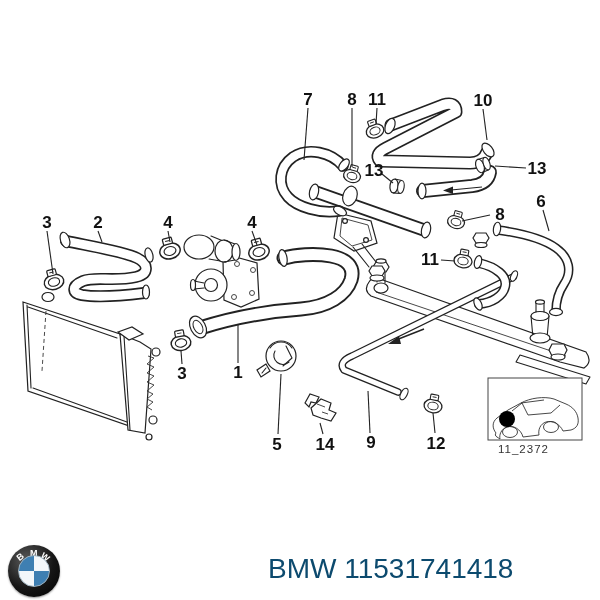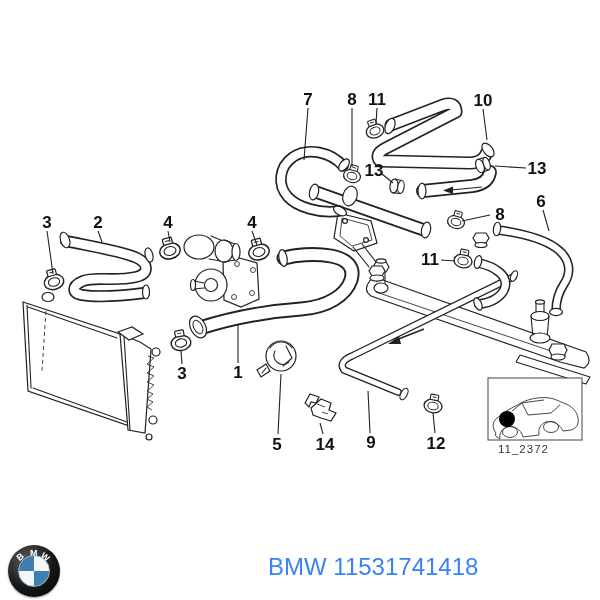--- a/index.html
+++ b/index.html
@@ -7,21 +7,21 @@
          font-family:"Liberation Sans",sans-serif;}
   svg{display:block;}
   .tube-o{fill:none;stroke:#222;stroke-linecap:round;stroke-linejoin:round;}
   .tube-i{fill:none;stroke:#fff;stroke-linecap:round;stroke-linejoin:round;}
   .ln{fill:none;stroke:#222;stroke-width:1.1;stroke-linecap:round;stroke-linejoin:round;}
   .lnthin{fill:none;stroke:#333;stroke-width:0.9;}
   .wh{fill:#fff;stroke:#222;stroke-width:1.2;}
   .callout-label{font-family:"Liberation Sans",sans-serif;font-weight:bold;font-size:17px;fill:#111;}
   .inset-caption{font-family:"Liberation Sans",sans-serif;font-size:11.5px;fill:#333;letter-spacing:1px;}
   
-  .footer-text{position:absolute;left:268px;top:553px;font-size:24px;color:#3b82f6;
+  .footer-text{position:absolute;left:268px;top:553px;font-size:28px;color:#0c4a6e;
                font-family:"Liberation Sans",sans-serif;white-space:nowrap;}
   .roundel{position:absolute;left:8px;top:545px;width:52px;height:52px;border-radius:50%;
            background:radial-gradient(circle at 35% 30%, #5a5a5a 0%, #161616 55%, #000 100%);
            box-shadow:0 1px 2px rgba(0,0,0,.4);}
   .roundel .disc{position:absolute;left:10px;top:10px;width:32px;height:32px;border-radius:50%;
            border:1px solid #9fb3c0;box-sizing:border-box;
            background:conic-gradient(#f3f7fa 0deg 90deg, #3e7fb2 90deg 180deg, #f3f7fa 180deg 270deg, #3e7fb2 270deg 360deg);}
   .roundel .ltr{position:absolute;color:#fff;font-size:9px;font-weight:bold;
            font-family:"Liberation Sans",sans-serif;}
   .ltr-b{left:9px;top:7px;transform:rotate(-38deg);}

